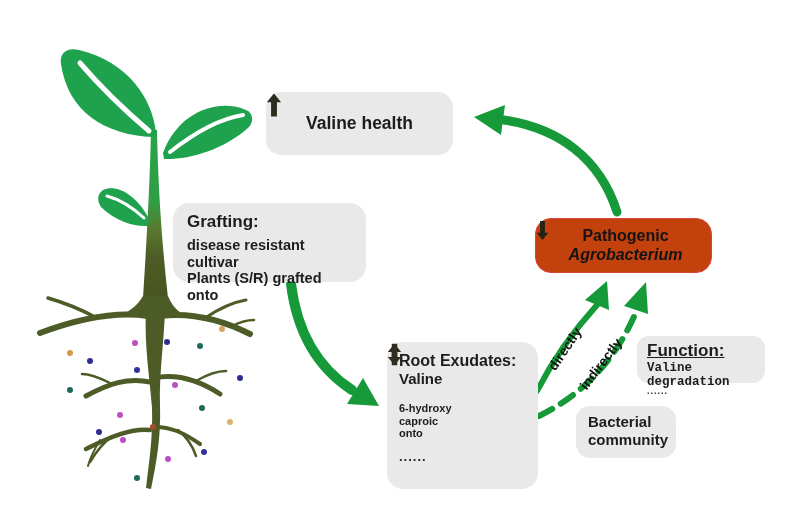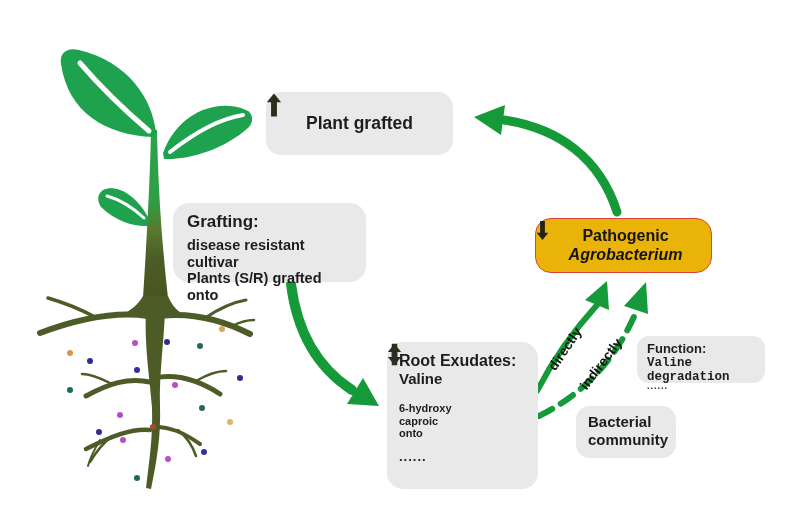--- a/index.html
+++ b/index.html
@@ -20,27 +20,27 @@
   
   #root-exudates{left:387px;top:342px;width:151px;height:147px;padding:10px 12px;}
   #root-exudates .title{font-size:16px;}
   .exu-row{display:flex;align-items:center;}
   #valine-row{font-size:15px;}
   #valine-row .t{width:57px;}
   #compound-row{margin-top:15px;font-size:11px;line-height:1.15;}
   #compound-row .t{width:62px;}
   #root-exudates .dots{font-size:13px;letter-spacing:1px;margin-top:9px;}
   
-  #pathogenic{left:535px;top:218px;width:177px;height:55px;background:#eab308;border:1px solid #d8453d;
+  #pathogenic{left:535px;top:218px;width:177px;height:55px;background:#c2410c;border:1px solid #d8453d;
     display:flex;align-items:center;padding:0 10px 0 14px;color:#141414;}
   #pathogenic .txt{flex:1;text-align:center;font-size:16px;line-height:1.18;}
   #pathogenic .txt .it{font-style:italic;}
   
   #function{left:637px;top:336px;width:128px;height:47px;padding:5px 10px;border-radius:12px;}
-  #function .title{font-size:13px;}
+  #function .title{font-size:17px;text-decoration:underline;}
   #function .body{font-size:12.5px;font-family:Liberation Mono, monospace;}
   #function .dots{font-size:9px;letter-spacing:1px;line-height:.6;}
   
   #bacterial{left:576px;top:406px;width:100px;height:52px;padding:7px 12px;border-radius:14px;
     font-size:15px;line-height:1.2;}
   
   .curve-label{position:absolute;font-size:13.5px;color:#111;white-space:nowrap;}
   #directly-label{left:565px;top:349px;transform:translate(-50%,-50%) rotate(-56deg);}
   #indirectly-label{left:601px;top:364px;transform:translate(-50%,-50%) rotate(-53deg);}
   .trend{flex:0 0 auto;}
@@ -127,21 +127,21 @@
     </g>
     <g fill="#169a39">
       <polygon points="379,406 347,404 363,378"></polygon>
       <polygon points="474,117 505,105 501,135"></polygon>
       <polygon points="607,281 609,310 585,300"></polygon>
       <polygon points="646,282 648,314 624,306"></polygon>
     </g>
   </svg>
 
   <div class="box" id="plant-health">
-    <span>Plant grafted</span>
+    <span>Valine health</span>
     <svg class="trend" width="16" height="26" viewBox="0 0 18 26">
       <path d="M9 0 L17 10 L12.3 10 L12.3 26 L5.7 26 L5.7 10 L1 10 Z" fill="#2f2d20"></path>
     </svg>
   </div>
 
   <div class="box" id="grafting">
     <div class="title">Grafting:</div>
     <div class="body">
       <div>disease resistant cultivar</div>
       <div>Plants (S/R) grafted onto</div>

